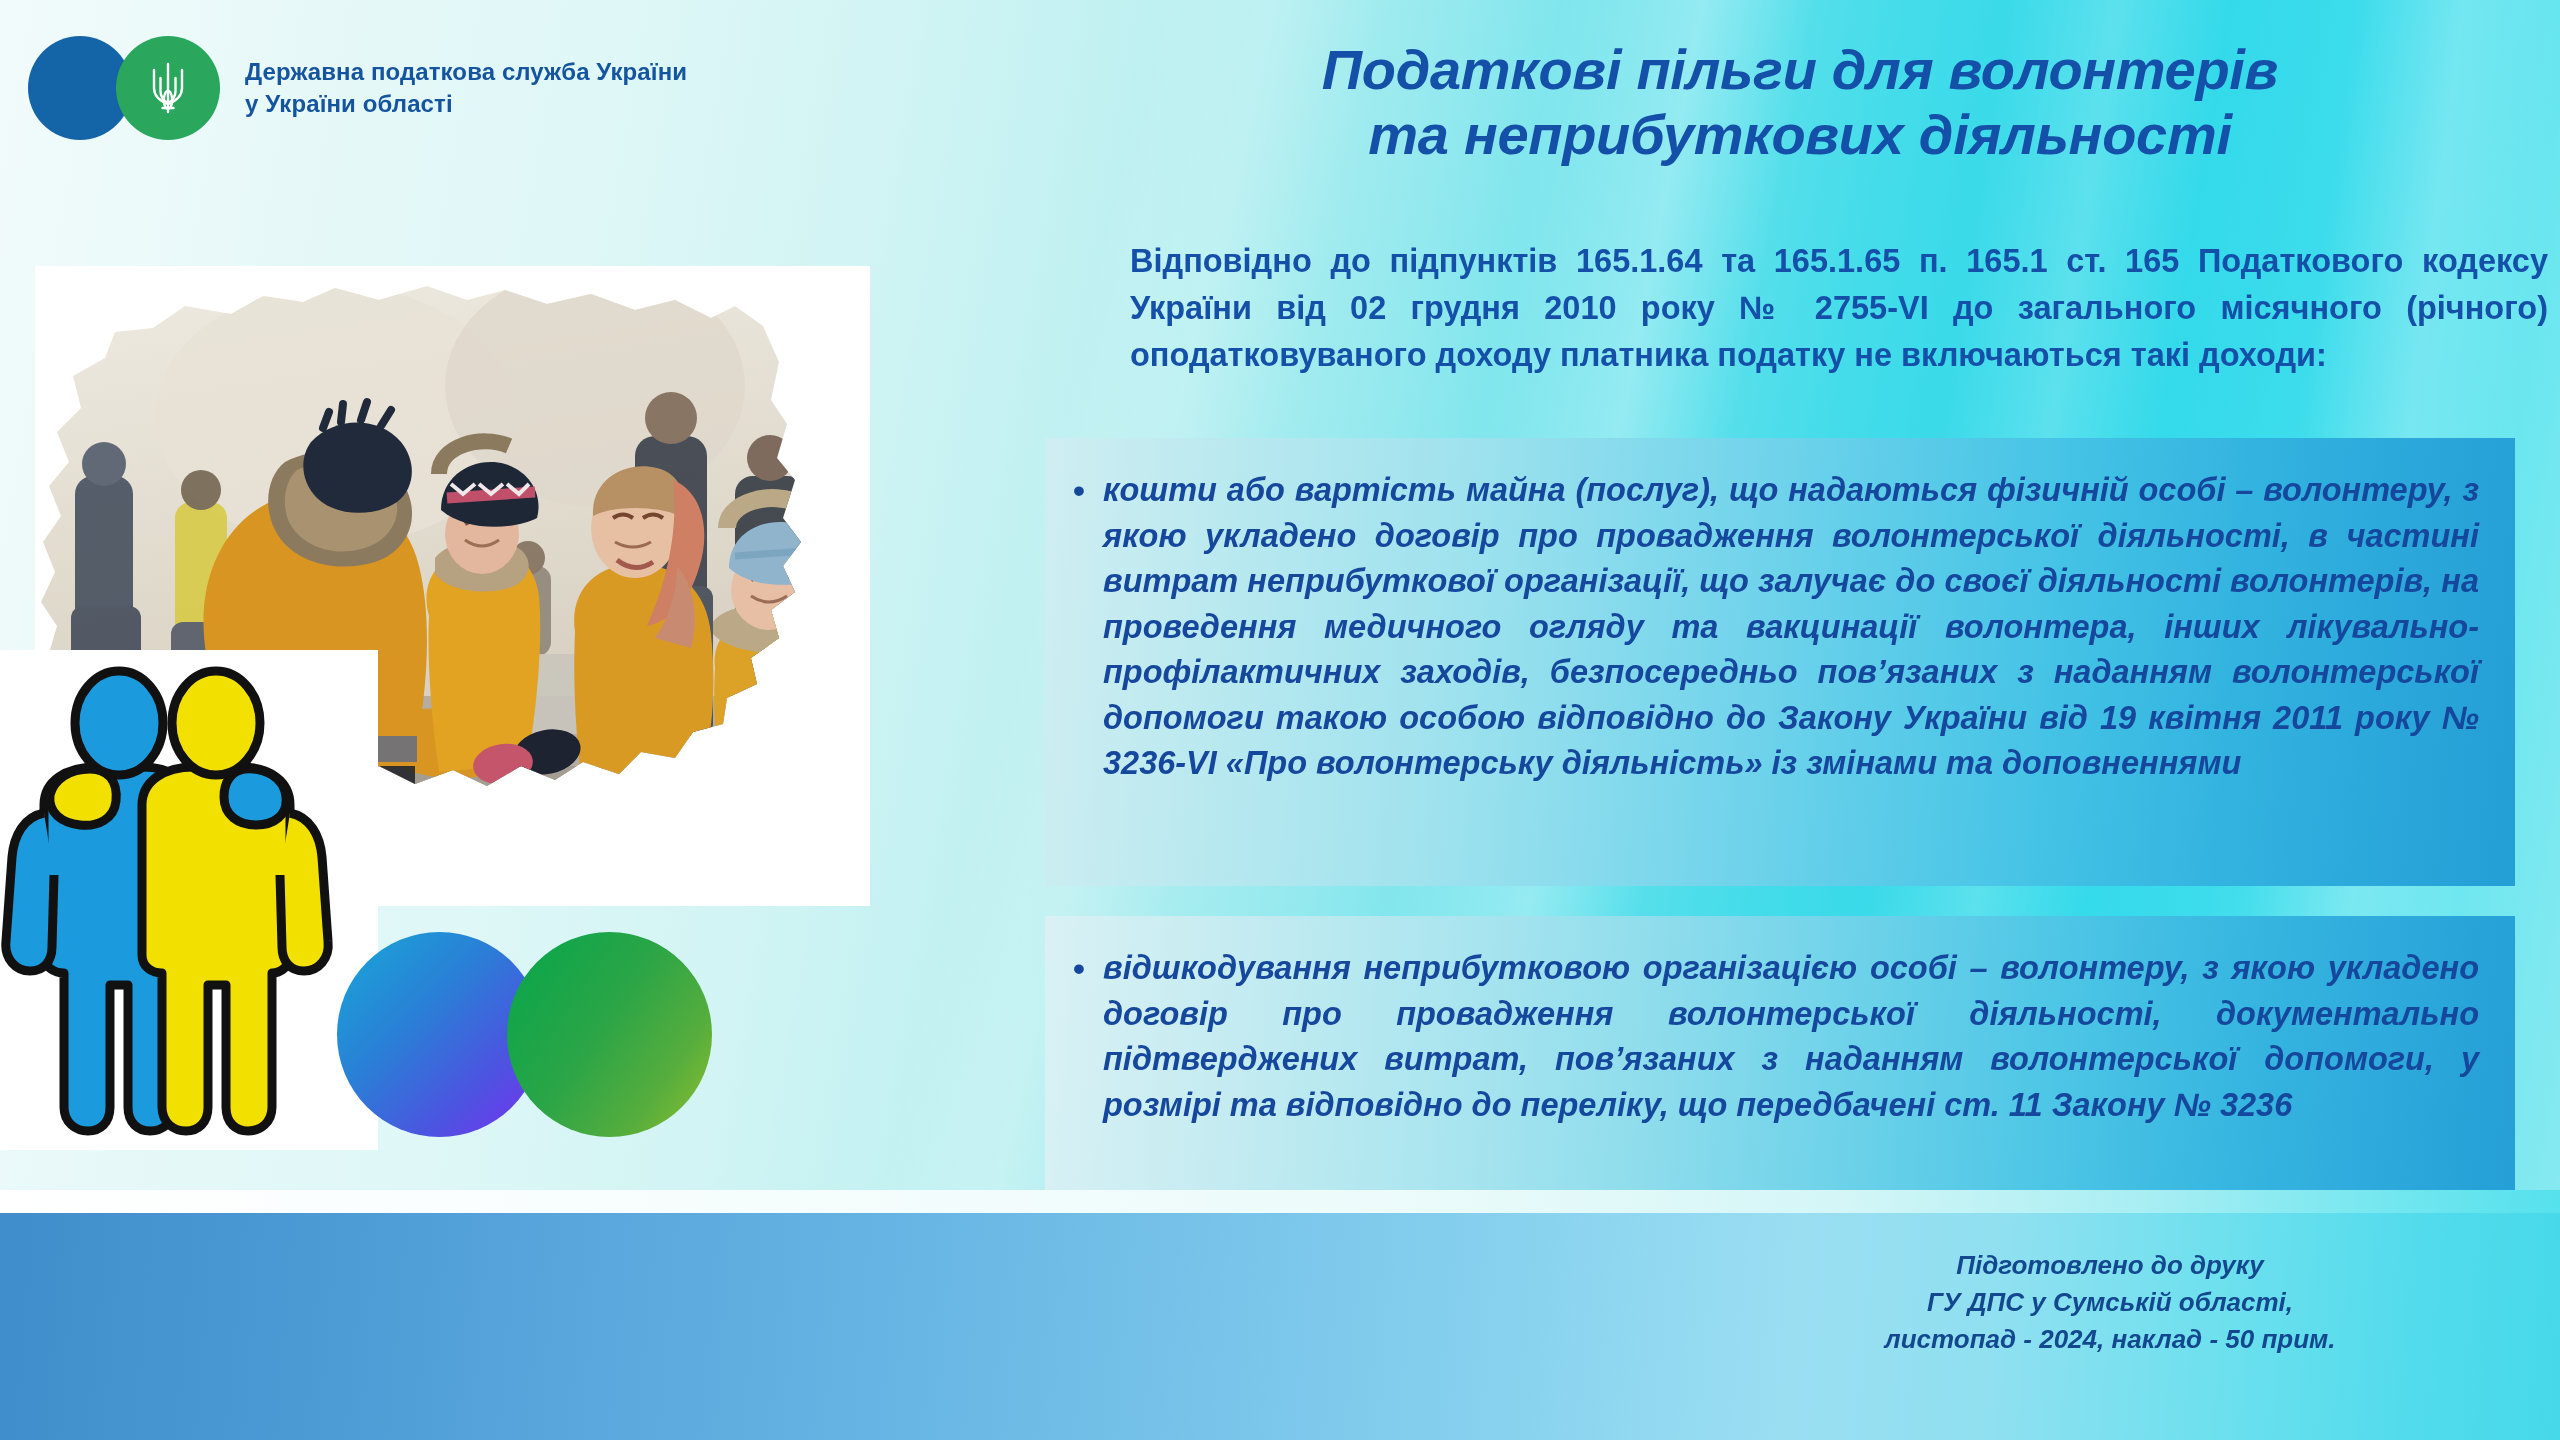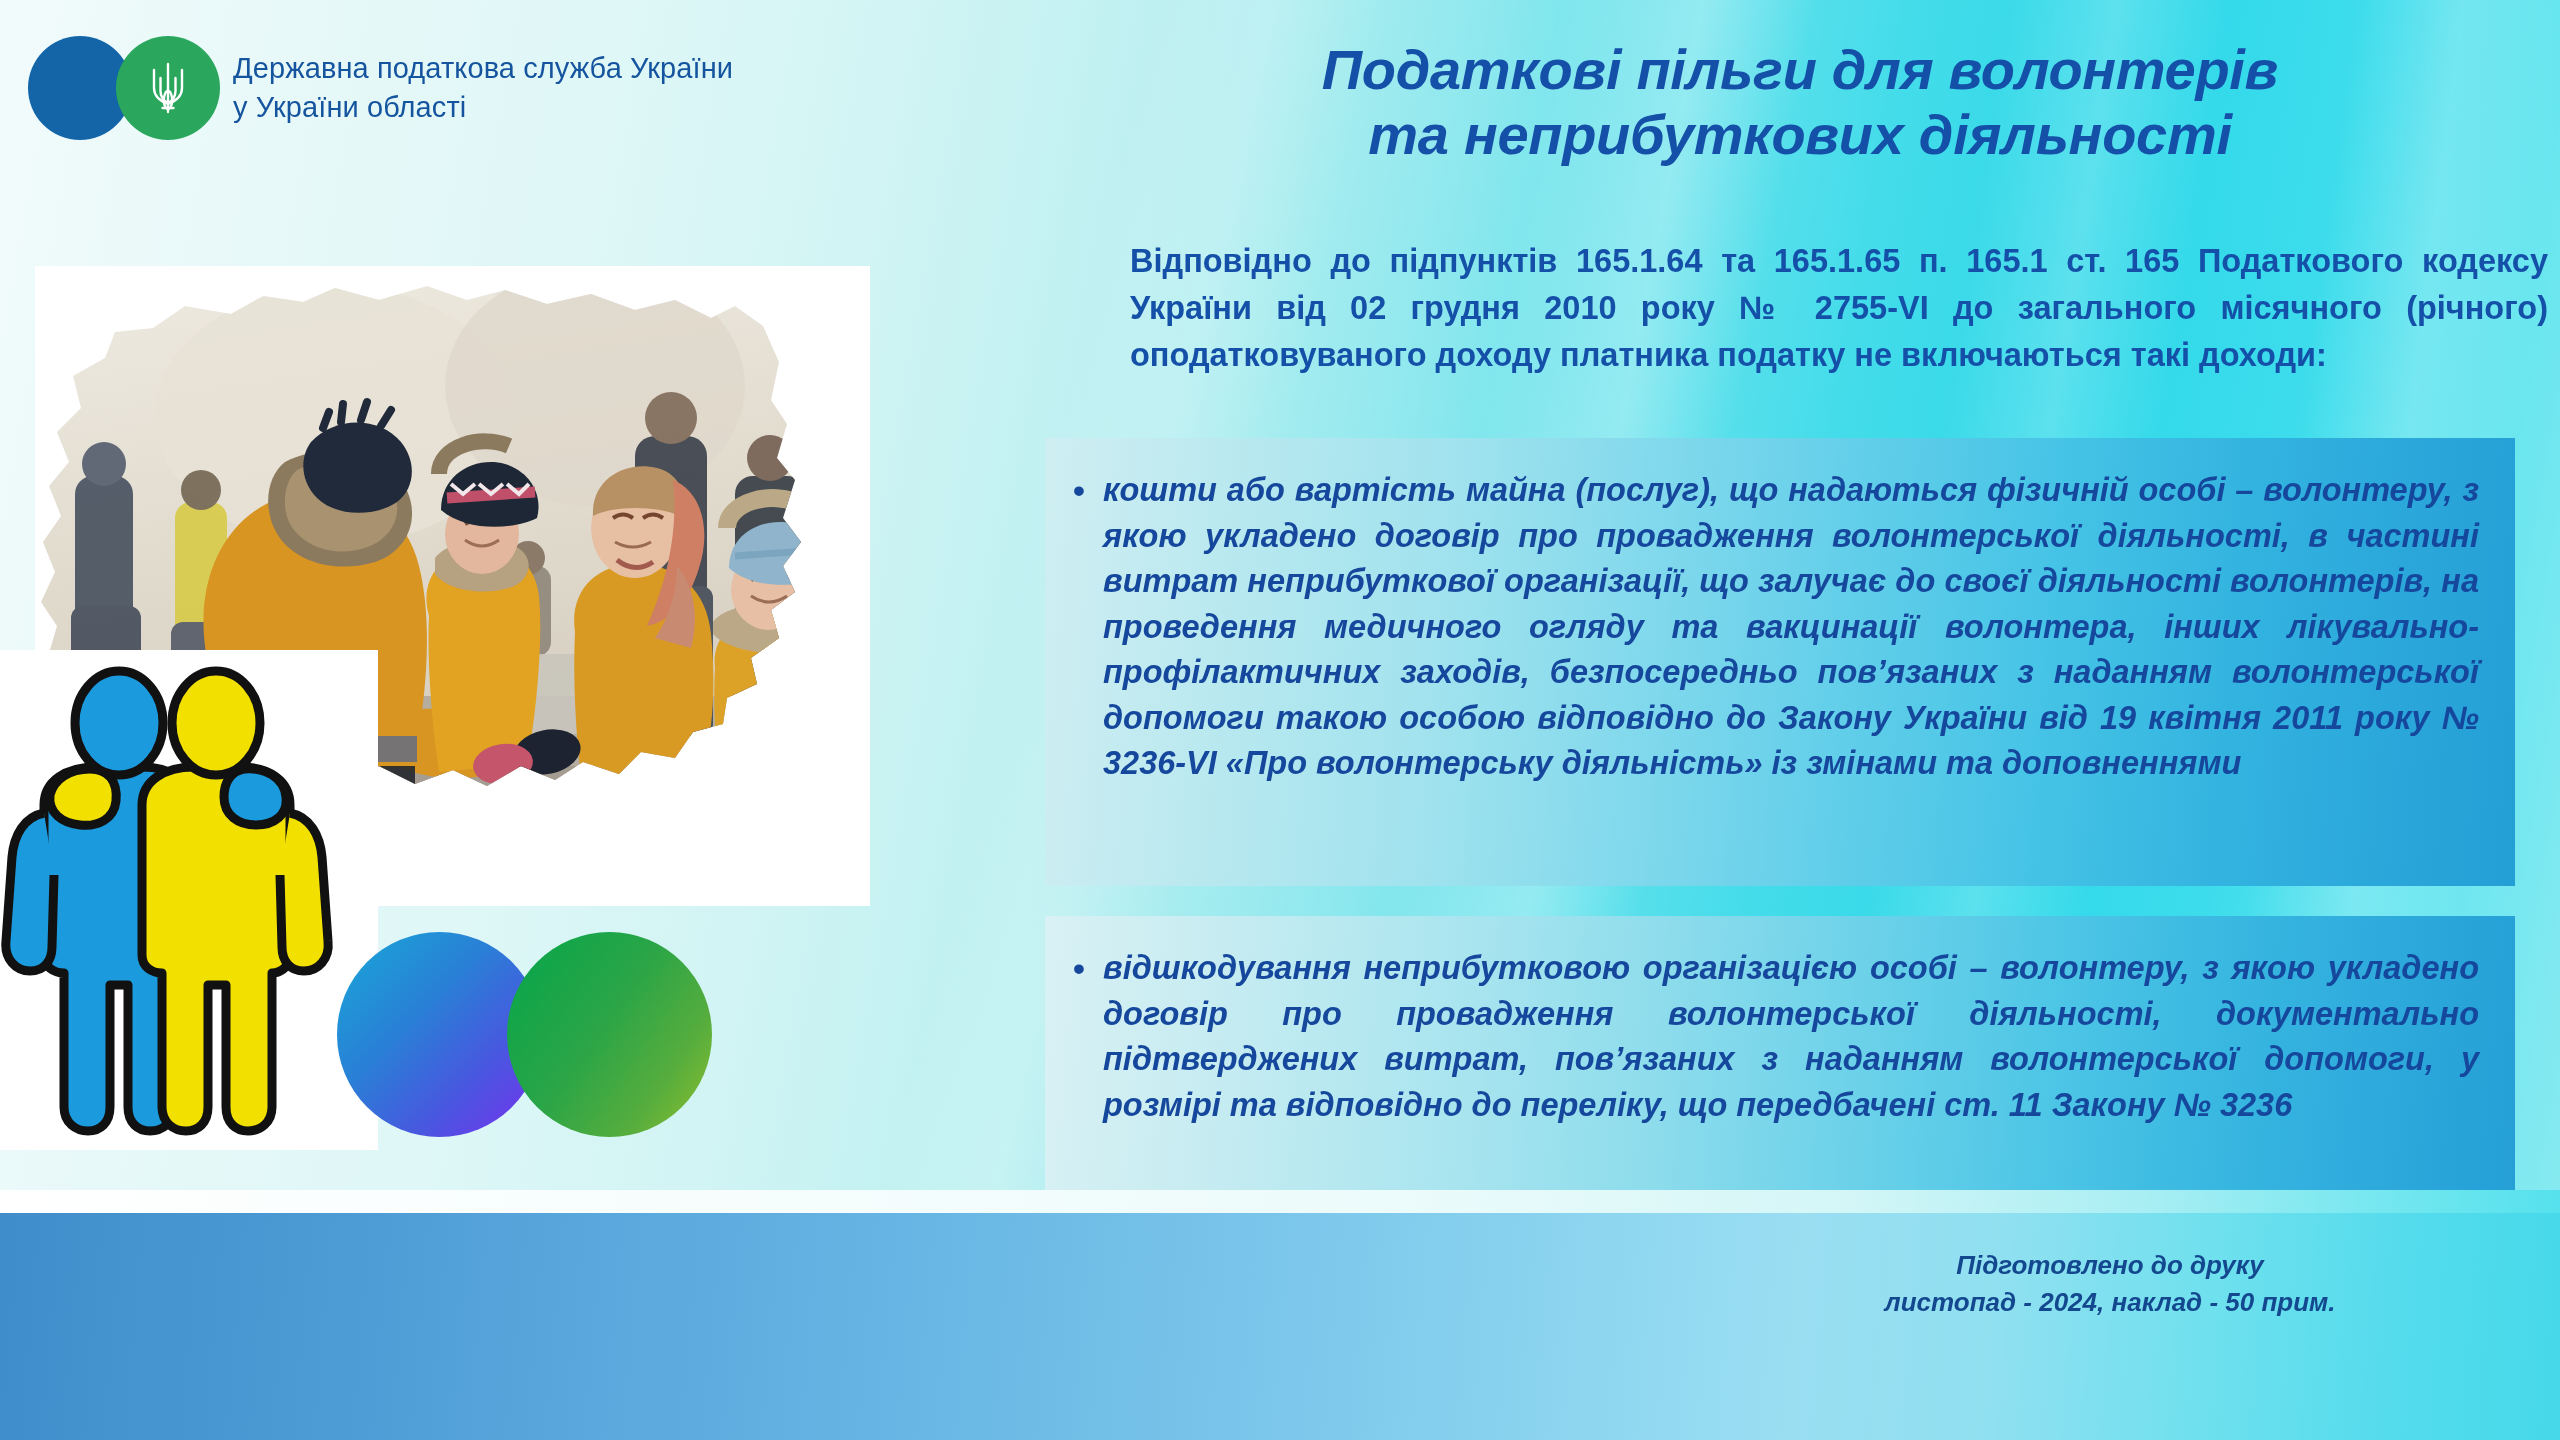--- a/index.html
+++ b/index.html
@@ -70,23 +70,24 @@
     width: 104px; height: 104px;
     border-radius: 50%;
     background: #2aa75c;
     display: flex;
     align-items: center;
     justify-content: center;
   }
   .trident { width: 46px; height: 60px; display:block; }
 
   .logo-text {
+    margin-left: 12px;
     color: #15549e;
-    font-weight: normal;
-    font-size: 29px;
+    font-weight: bold;
+    font-size: 24px;
     line-height: 1.34;
     letter-spacing: 0.1px;
     white-space: nowrap;
   }
 
   
   .title {
     position: absolute;
     left: 1080px;
     top: 38px;
@@ -486,16 +487,17 @@
 
   <div class="deco-circles">
     <div class="circ circ-bluepurple"></div>
     <div class="circ circ-green"></div>
   </div>
 
   <div class="footer-top-edge"></div>
   <div class="footer-band"></div>
   <div class="footer-note">
     <div>Підготовлено до друку</div>
+    <div>ГУ ДПС  у Сумській області,</div>
     <div>листопад - 2024,   наклад - 50 прим.</div>
   </div>
 
 </div>
 
 </body></html>

